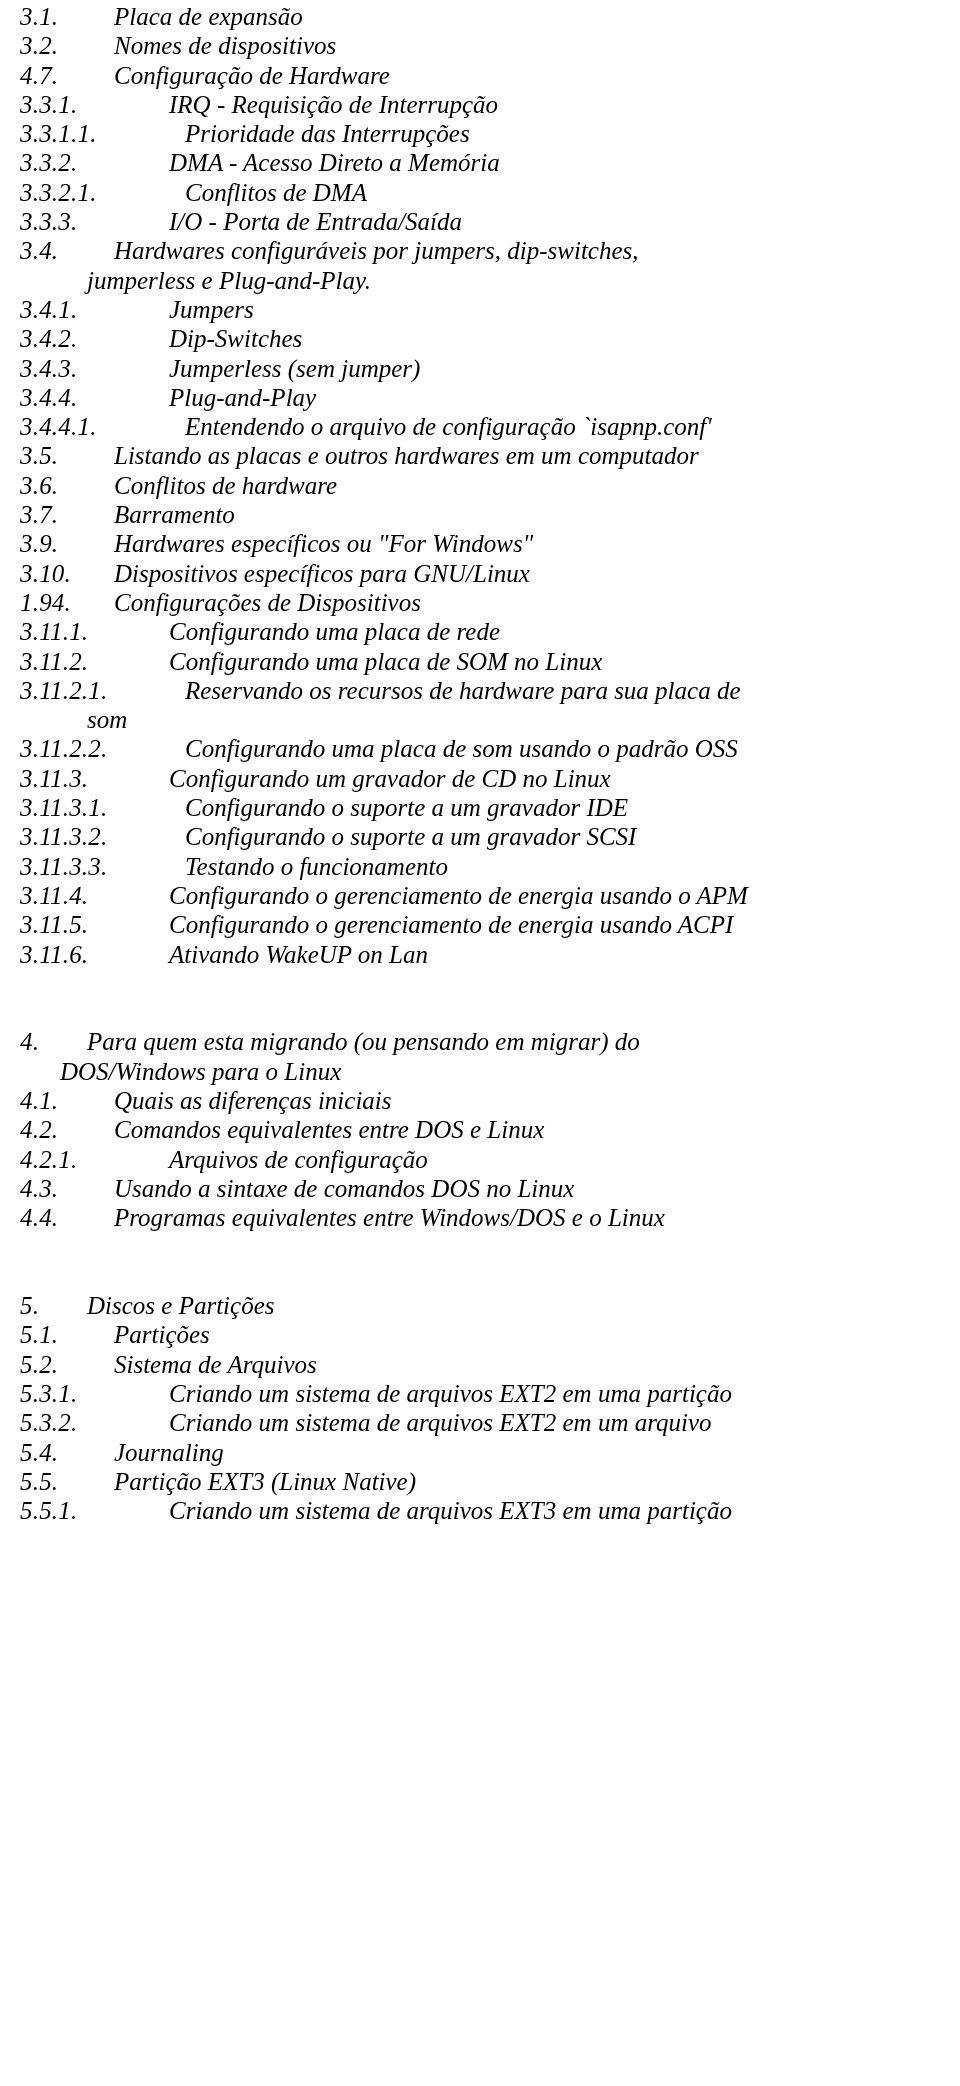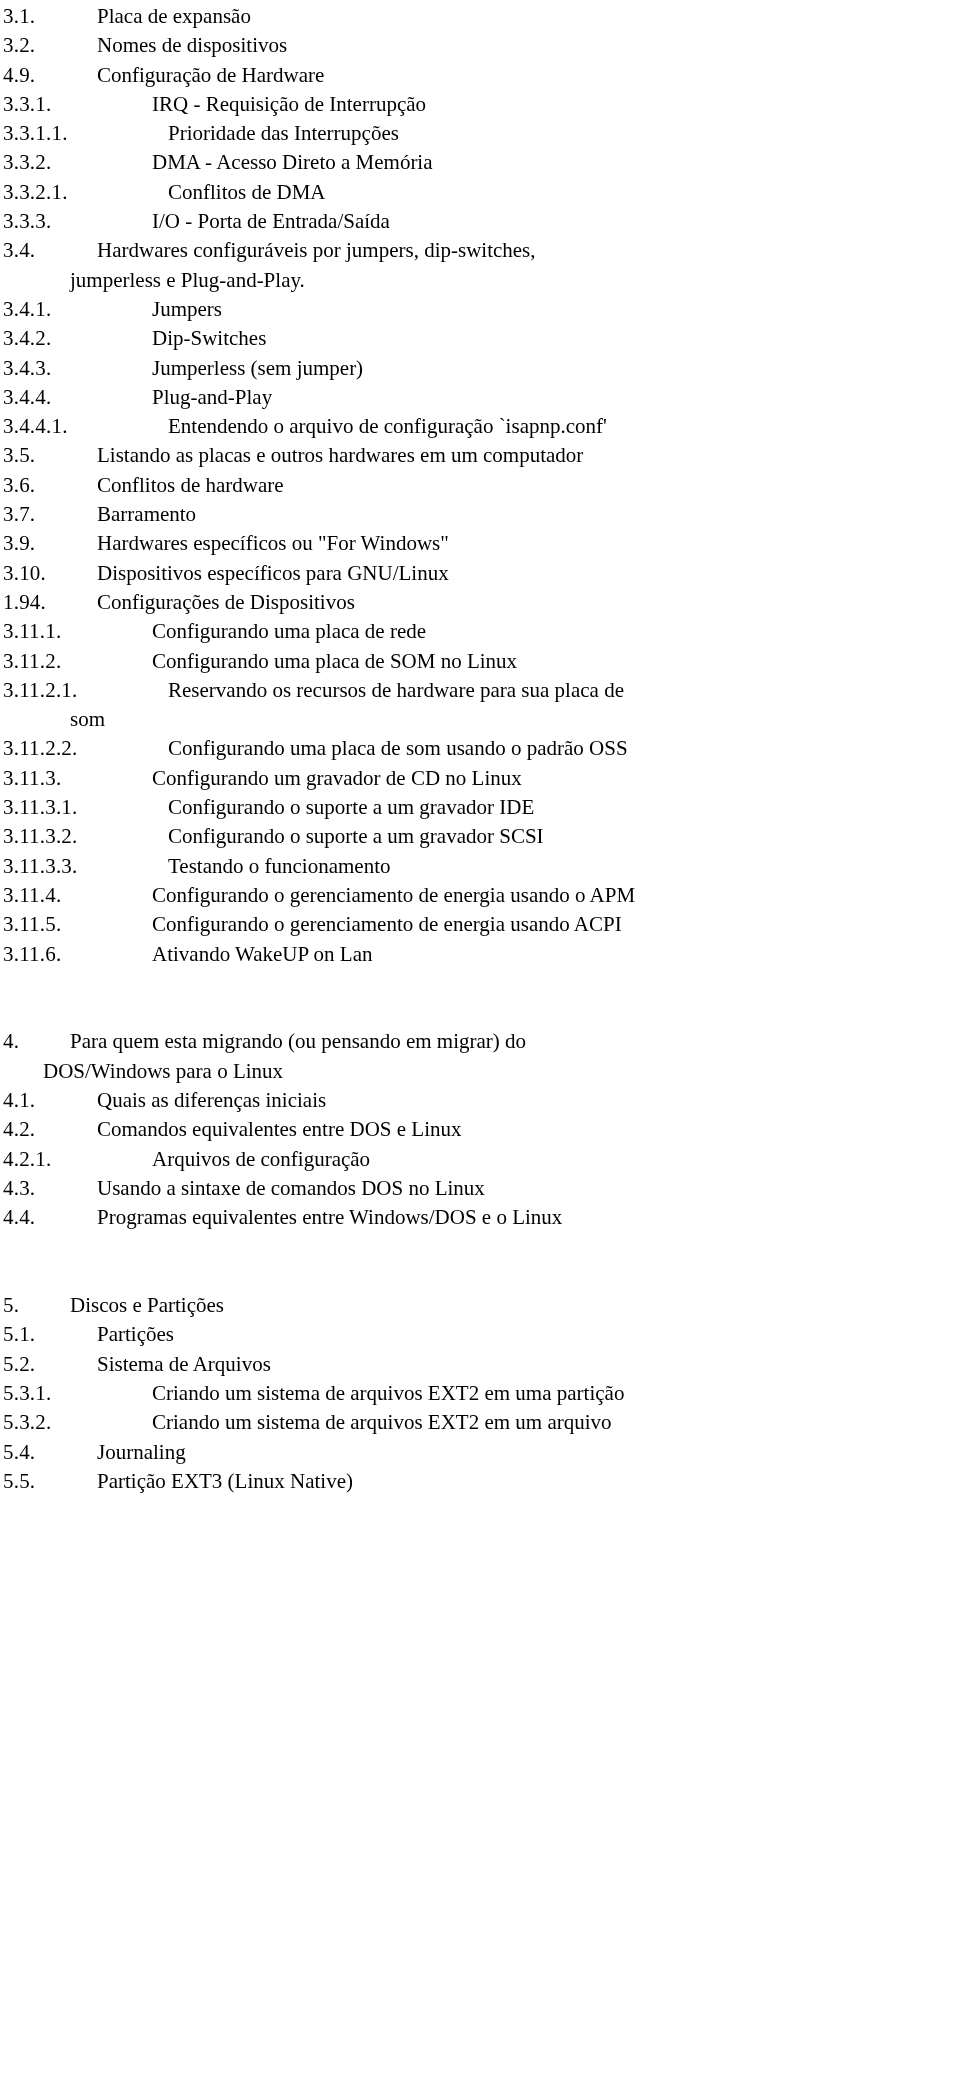--- a/index.html
+++ b/index.html
@@ -16,25 +16,26 @@
     -webkit-font-smoothing: antialiased;
   }
   #toc {
     position: relative;
     width: 960px;
     padding-top: 2px;
     box-sizing: border-box;
   }
   .toc-entry {
     position: relative;
-    font-size: 21px;
+    font-size: 25px;
     line-height: 29.3px;
     white-space: nowrap;
-    padding-left: 3px;
+    padding-left: 20px;
     box-sizing: border-box;
+    font-style: italic;
   }
   .toc-num {
     display: inline-block;
     vertical-align: top;
     letter-spacing: 0.2px;
   }
   .toc-title {
     display: inline-block;
     vertical-align: top;
   }
@@ -70,21 +71,21 @@
   .spacer {
     height: 29.3px;
   }
 </style>
 </head>
 <body>
 
 <div id="toc">
     <div class="toc-entry lvl2"><span class="toc-num">3.1.</span><span class="toc-title">Placa de expansão</span></div>
     <div class="toc-entry lvl2"><span class="toc-num">3.2.</span><span class="toc-title">Nomes de dispositivos</span></div>
-    <div class="toc-entry lvl2"><span class="toc-num">4.9.</span><span class="toc-title">Configuração de Hardware</span></div>
+    <div class="toc-entry lvl2"><span class="toc-num">4.7.</span><span class="toc-title">Configuração de Hardware</span></div>
     <div class="toc-entry lvl3"><span class="toc-num">3.3.1.</span><span class="toc-title">IRQ - Requisição de Interrupção</span></div>
     <div class="toc-entry lvl4"><span class="toc-num">3.3.1.1.</span><span class="toc-title">Prioridade das Interrupções</span></div>
     <div class="toc-entry lvl3"><span class="toc-num">3.3.2.</span><span class="toc-title">DMA - Acesso Direto a Memória</span></div>
     <div class="toc-entry lvl4"><span class="toc-num">3.3.2.1.</span><span class="toc-title">Conflitos de DMA</span></div>
     <div class="toc-entry lvl3"><span class="toc-num">3.3.3.</span><span class="toc-title">I/O - Porta de Entrada/Saída</span></div>
     <div class="toc-entry lvl2 wrap">
       <span class="toc-num">3.4.</span>
       <span class="toc-title"><span>Hardwares configuráveis por jumpers, dip-switches,</span><span class="cont">jumperless e Plug-and-Play.</span></span>
     </div>
     <div class="toc-entry lvl3"><span class="toc-num">3.4.1.</span><span class="toc-title">Jumpers</span></div>
@@ -125,13 +126,14 @@
     <div class="toc-entry lvl2"><span class="toc-num">4.4.</span><span class="toc-title">Programas equivalentes entre Windows/DOS e o Linux</span></div>
     <div class="spacer"></div>
     <div class="spacer"></div>
     <div class="toc-entry lvl1"><span class="toc-num">5.</span><span class="toc-title">Discos e Partições</span></div>
     <div class="toc-entry lvl2"><span class="toc-num">5.1.</span><span class="toc-title">Partições</span></div>
     <div class="toc-entry lvl2"><span class="toc-num">5.2.</span><span class="toc-title">Sistema de Arquivos</span></div>
     <div class="toc-entry lvl3"><span class="toc-num">5.3.1.</span><span class="toc-title">Criando um sistema de arquivos EXT2 em uma partição</span></div>
     <div class="toc-entry lvl3"><span class="toc-num">5.3.2.</span><span class="toc-title">Criando um sistema de arquivos EXT2 em um arquivo</span></div>
     <div class="toc-entry lvl2"><span class="toc-num">5.4.</span><span class="toc-title">Journaling</span></div>
     <div class="toc-entry lvl2"><span class="toc-num">5.5.</span><span class="toc-title">Partição EXT3 (Linux Native)</span></div>
+    <div class="toc-entry lvl3"><span class="toc-num">5.5.1.</span><span class="toc-title">Criando um sistema de arquivos EXT3 em uma partição</span></div>
   </div>
 
 </body></html>

